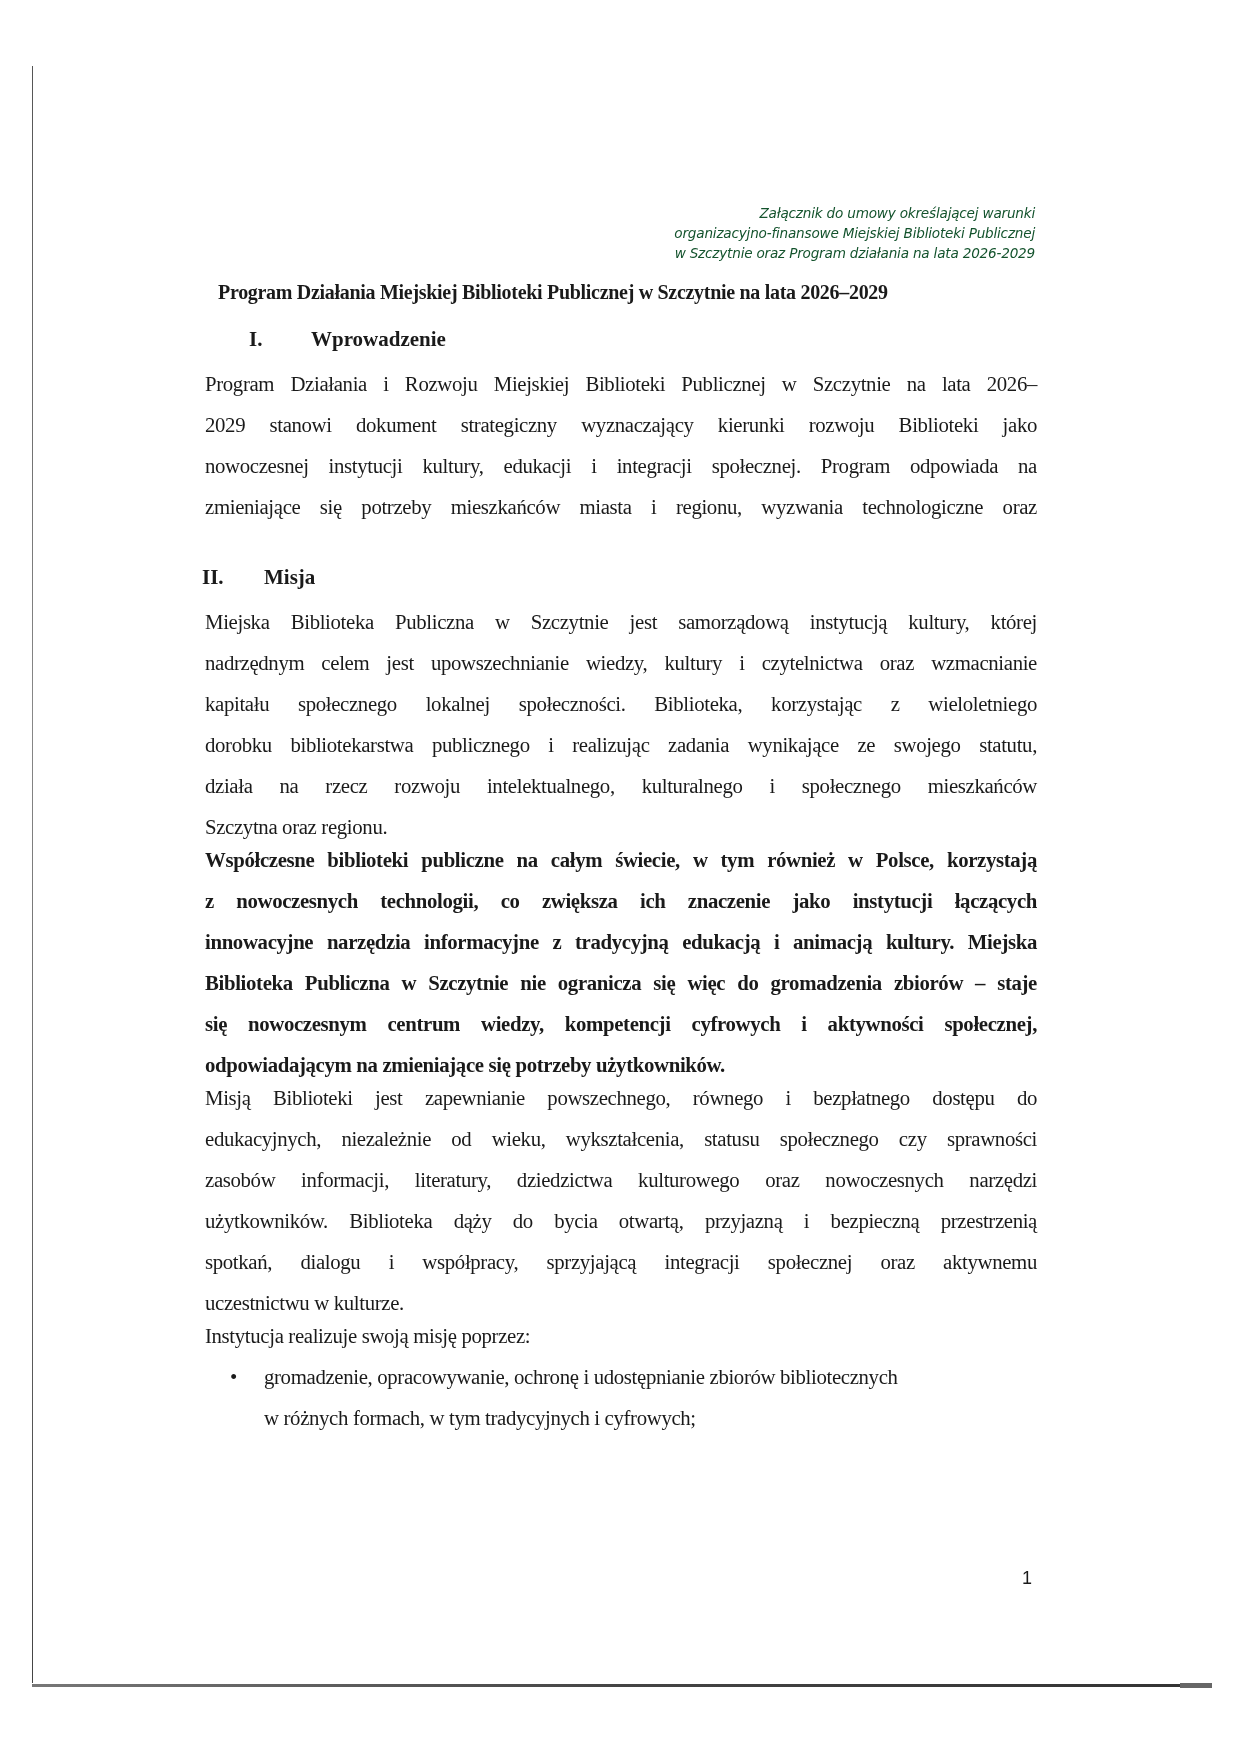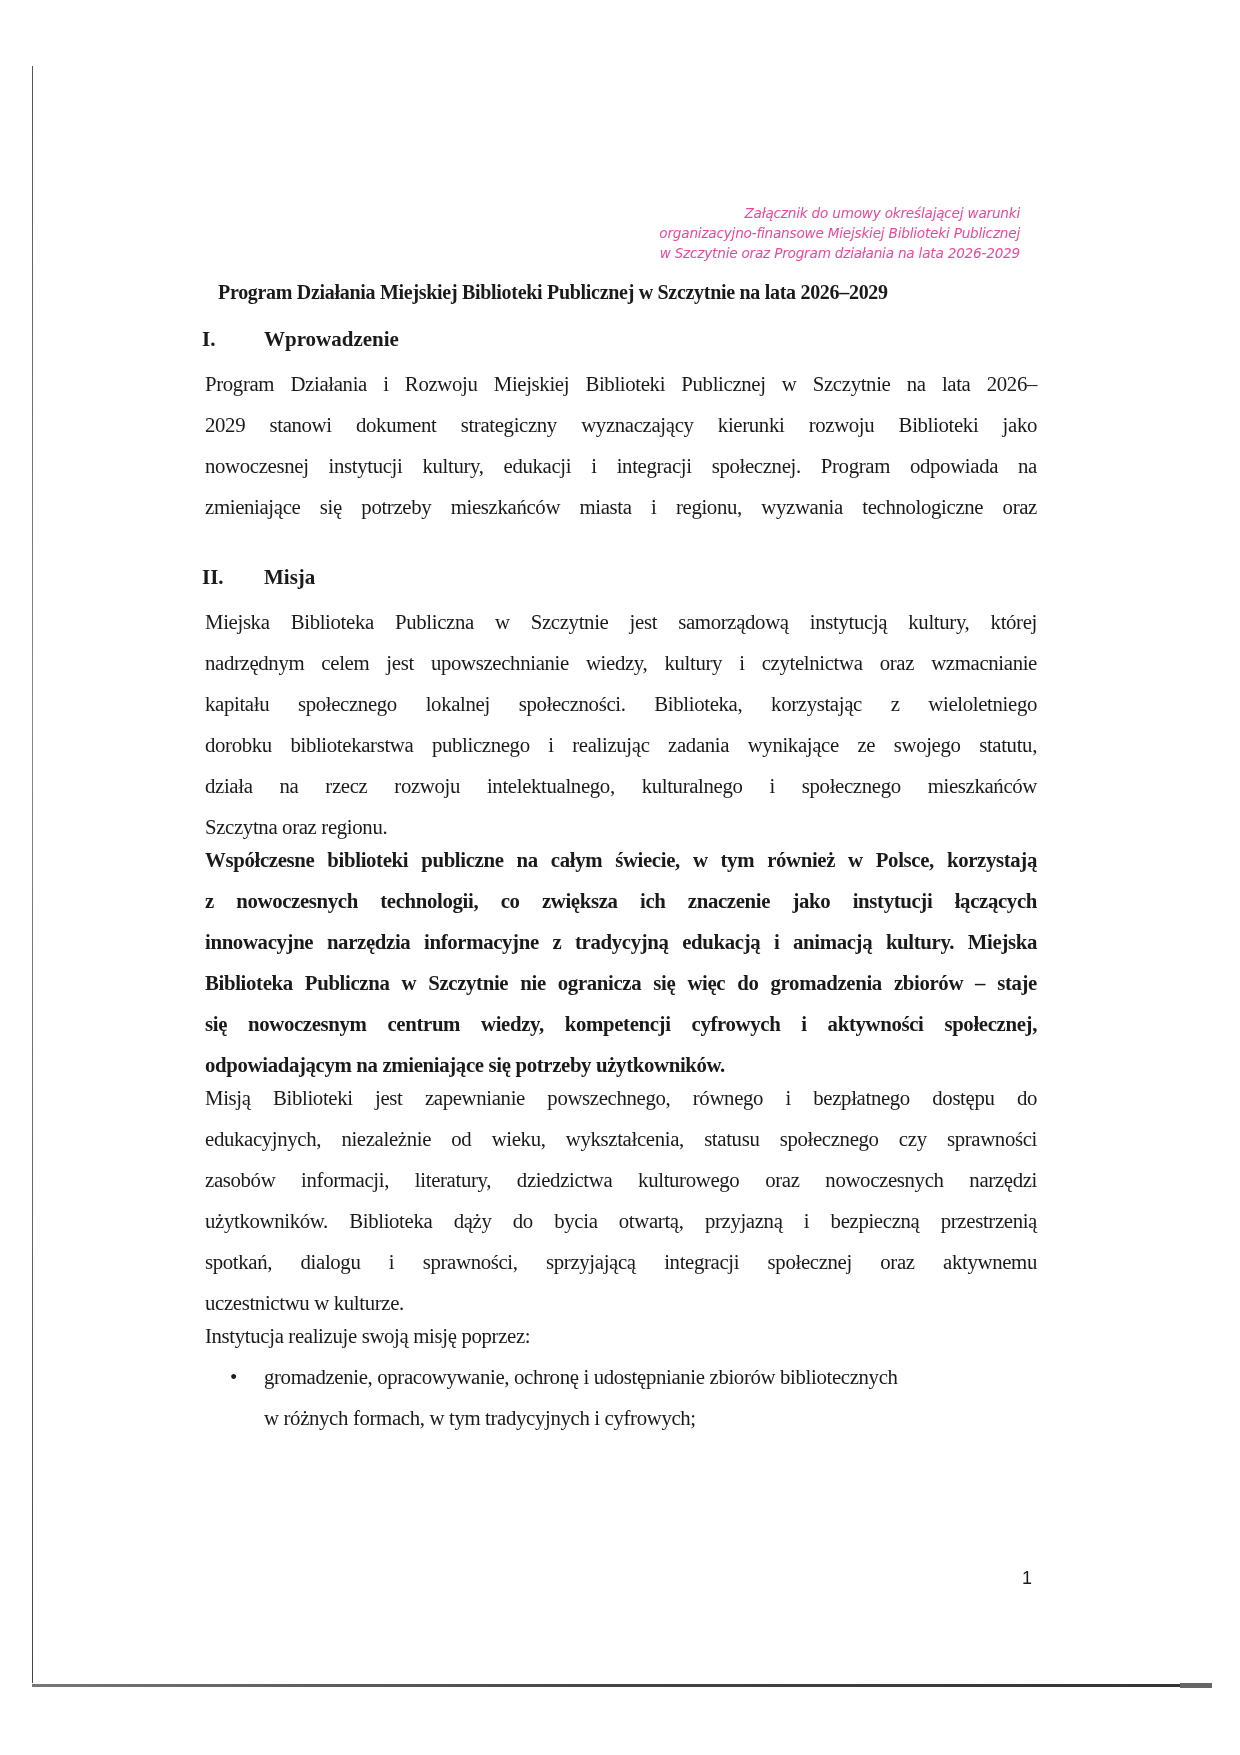--- a/index.html
+++ b/index.html
@@ -3,23 +3,23 @@
 <meta charset="utf-8">
 <style>
   html, body { margin: 0; padding: 0; background: #ffffff; }
   body { width: 1240px; height: 1755px; position: relative; overflow: hidden;
          font-family: "Liberation Serif", serif; color: #1a1a1a; }
   .scan-left { position: absolute; left: 32px; top: 66px; width: 1px; height: 1617px;
                background: linear-gradient(#555, #888 40%, #444); }
   .scan-bottom { position: absolute; left: 32px; top: 1684px; width: 1178px; height: 3px;
                  background: linear-gradient(90deg, #777, #444 50%, #333); }
   .scan-bottom-end { position: absolute; left: 1180px; top: 1683px; width: 32px; height: 5px; background: #666; }
-  .annex { position: absolute; right: 220px; top: 203px; width: 470px; text-align: right;
+  .annex { position: absolute; right: 205px; top: 203px; width: 470px; text-align: right;
            font-family: "DejaVu Sans", sans-serif; font-style: italic; font-size: 13.6px;
-           line-height: 20px; color: #ec4899; letter-spacing: -0.2px; }
+           line-height: 20px; color: #14532d; letter-spacing: -0.2px; }
   .annex div { white-space: nowrap; }
   .title { position: absolute; left: 218px; top: 281px; font-weight: bold; font-size: 20px;
            white-space: nowrap; letter-spacing: -0.3px; }
   .heading { position: absolute; left: 202px; font-weight: bold; font-size: 21px; white-space: nowrap; }
   .heading .num { display: inline-block; width: 62px; }
   .para { position: absolute; left: 197px; width: 840px; font-size: 20.8px; line-height: 41px;
           text-align: justify; text-align-last: left; letter-spacing: -0.35px; }
   .para .line { display: block; text-align: justify; text-align-last: justify; height: 41px; white-space: nowrap; margin-left: 8px; }
   .para .line.last { text-align-last: left; }
   .bullet-list { position: absolute; left: 226px; top: 1356px; width: 800px; font-size: 20.8px;
@@ -37,21 +37,21 @@
 <div class="scan-bottom-end"></div>
 
 <div class="annex">
   <div>Załącznik do umowy określającej warunki</div>
   <div>organizacyjno-finansowe Miejskiej Biblioteki Publicznej</div>
   <div>w Szczytnie oraz Program działania na lata 2026-2029</div>
 </div>
 
 <div class="title">Program Działania Miejskiej Biblioteki Publicznej w Szczytnie na lata 2026–2029</div>
 
-<div class="heading" style="top:327px;">
+<div class="heading" style="top:327px;margin-left:47px;">
   <span class="num">I.</span><span>Wprowadzenie</span>
 </div>
 <div class="para" style="top:363px;">
   <span class="line">Program Działania i Rozwoju Miejskiej Biblioteki Publicznej w Szczytnie na lata 2026–</span>
   <span class="line">2029 stanowi dokument strategiczny wyznaczający kierunki rozwoju Biblioteki jako</span>
   <span class="line">nowoczesnej instytucji kultury, edukacji i integracji społecznej. Program odpowiada na</span>
   <span class="line">zmieniające się potrzeby mieszkańców miasta i regionu, wyzwania technologiczne oraz</span>
 </div>
 
 <div class="heading" style="top:565px;">
@@ -71,21 +71,21 @@
   <span class="line">innowacyjne narzędzia informacyjne z tradycyjną edukacją i animacją kultury. Miejska</span>
   <span class="line">Biblioteka Publiczna w Szczytnie nie ogranicza się więc do gromadzenia zbiorów – staje</span>
   <span class="line">się nowoczesnym centrum wiedzy, kompetencji cyfrowych i aktywności społecznej,</span>
   <span class="line last">odpowiadającym na zmieniające się potrzeby użytkowników.</span>
 </div>
 <div class="para" style="top:1077px;">
   <span class="line">Misją Biblioteki jest zapewnianie powszechnego, równego i bezpłatnego dostępu do</span>
   <span class="line">edukacyjnych, niezależnie od wieku, wykształcenia, statusu społecznego czy sprawności</span>
   <span class="line">zasobów informacji, literatury, dziedzictwa kulturowego oraz nowoczesnych narzędzi</span>
   <span class="line">użytkowników. Biblioteka dąży do bycia otwartą, przyjazną i bezpieczną przestrzenią</span>
-  <span class="line">spotkań, dialogu i sprawności, sprzyjającą integracji społecznej oraz aktywnemu</span>
+  <span class="line">spotkań, dialogu i współpracy, sprzyjającą integracji społecznej oraz aktywnemu</span>
   <span class="line last">uczestnictwu w kulturze.</span>
 </div>
 <div class="para" style="top:1315px;">
   <span class="line last">Instytucja realizuje swoją misję poprzez:</span>
 </div>
 
 <div class="bullet-list">
   <div class="bullet-item">
     <span class="bullet-dot">•</span>
     <div>gromadzenie, opracowywanie, ochronę i udostępnianie zbiorów bibliotecznych</div>

